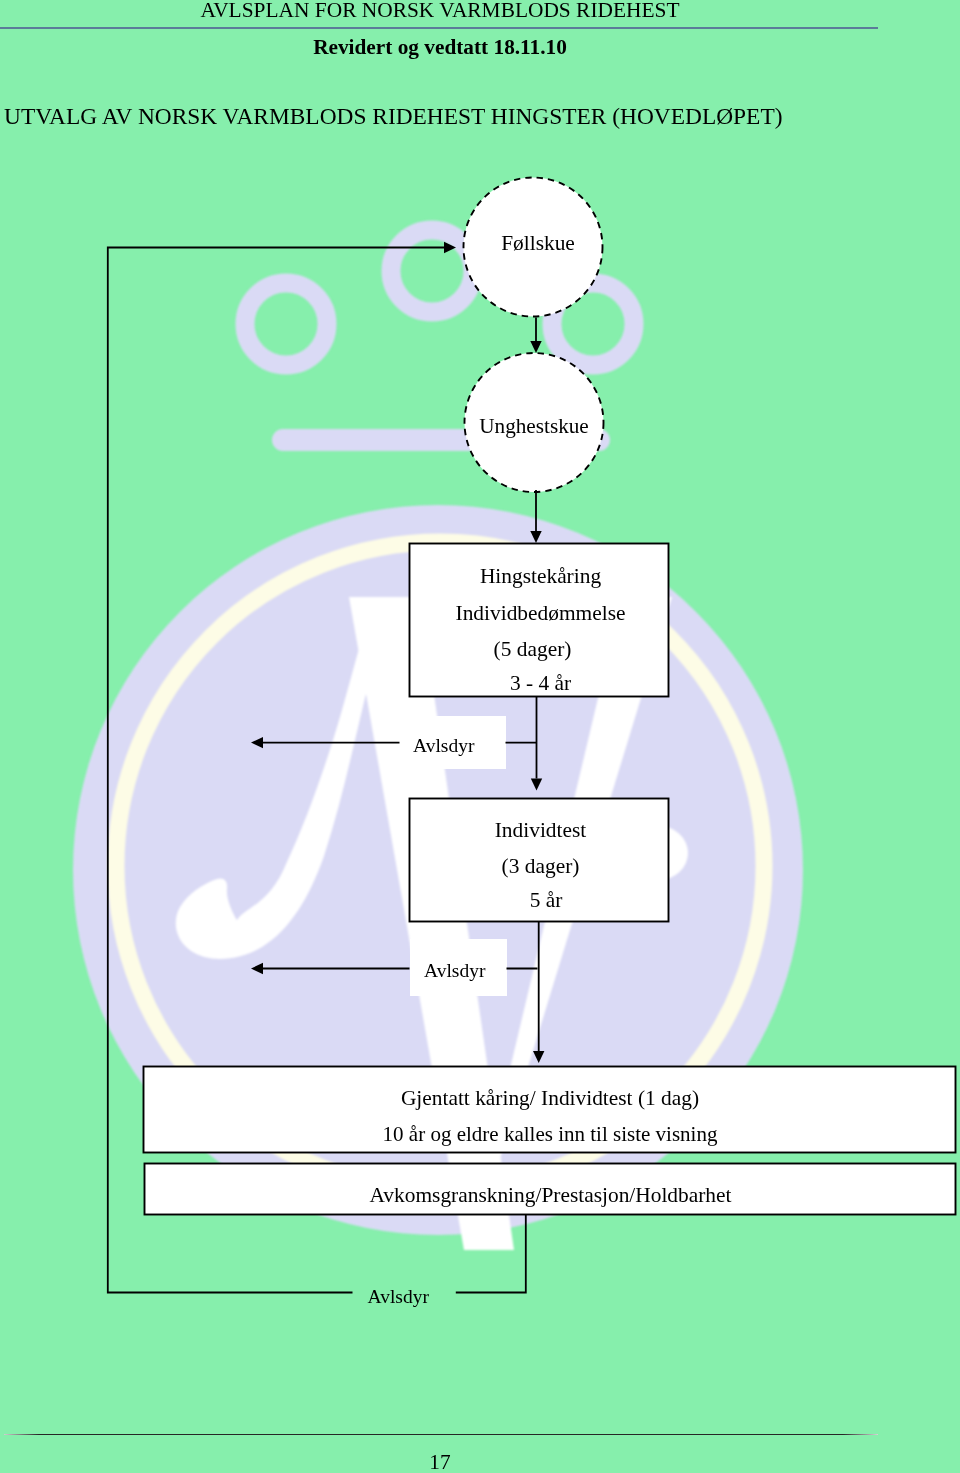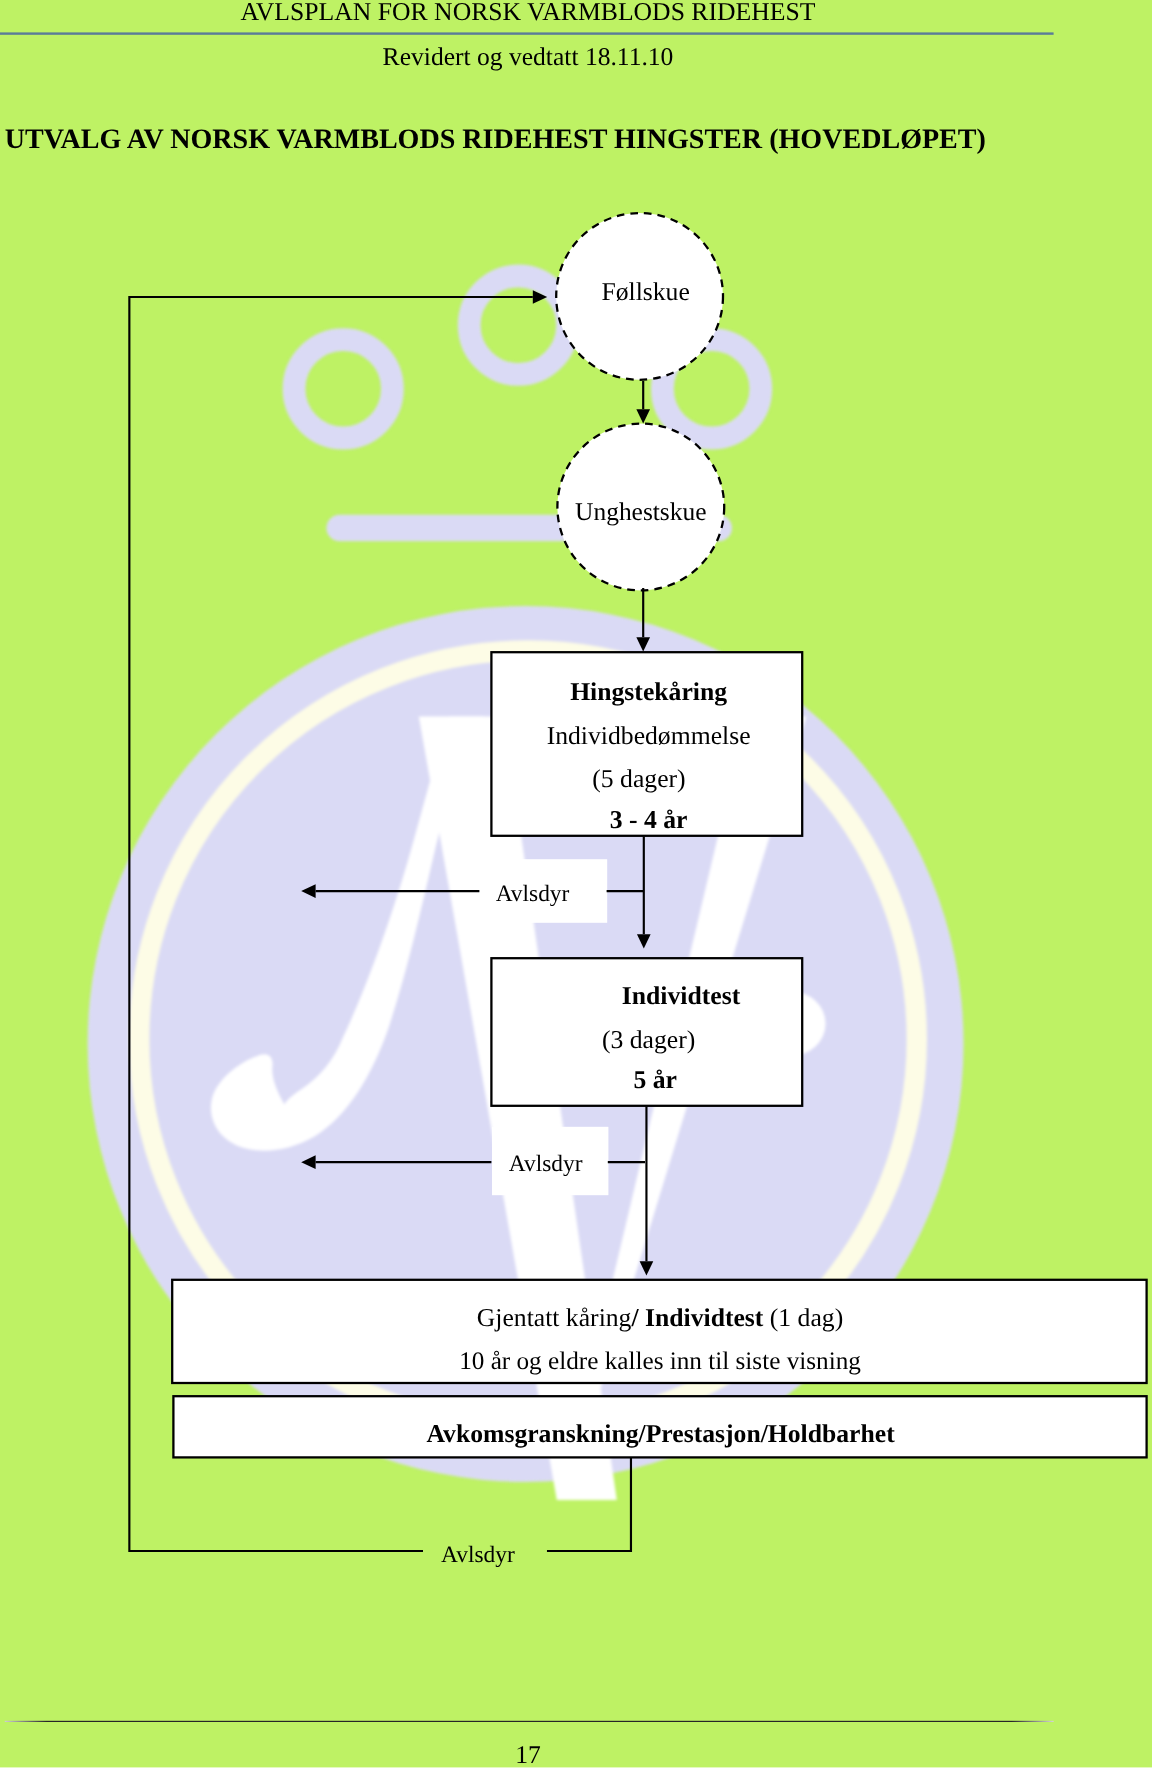--- a/index.html
+++ b/index.html
@@ -1,25 +1,25 @@
 <!DOCTYPE html>
 <html><head>
 <meta charset="utf-8">
 <title>Avlsplan for Norsk Varmblods Ridehest</title>
 <style>
   html,body{margin:0;padding:0;background:#ffffff;}
   body{width:960px;height:1473px;position:relative;overflow:hidden;
        font-family:"Liberation Serif",serif;color:#000;}
-  .page{position:absolute;left:0;top:0;width:960px;height:1473px;background:#bef264;}
+  .page{position:absolute;left:0;top:0;width:960px;height:1473px;background:#86efac;}
   .wm{position:absolute;left:0;top:0;width:960px;height:1473px;z-index:1;filter:blur(1.2px);}
   .chart{position:absolute;left:0;top:0;width:960px;height:1473px;z-index:3;}
   .txt{position:absolute;white-space:nowrap;line-height:1;z-index:4;
        transform:translateZ(0);-webkit-font-smoothing:antialiased;}
   .ctr{text-align:center;}
-  .b{font-weight:bold;}
+  .b{font-weight:normal;}
   .whitebox{position:absolute;background:#ffffff;z-index:2;}
   .rule{position:absolute;z-index:4;}
 </style>
 </head>
 <body>
 
 <div class="page">
 
   <svg class="wm" viewBox="0 0 960 1473" width="960" height="1473" aria-hidden="true">
     <g>
@@ -90,32 +90,32 @@
 
       <path d="M525.8 1215 L525.8 1292.5 L455.8 1292.5 M352.5 1292.5 L107.8 1292.5 L107.8 247.5 L444 247.5"></path>
       <path d="M444 241.8 L444 253.2 L456 247.5 Z" fill="#000" stroke="none"></path>
     </g>
   </svg>
 
   <div class="rule" style="left:0;top:27.0px;width:878px;height:1.5px;background:#5b7c99;"></div>
   <div class="rule" style="left:4px;top:1433.5px;width:874px;height:1.6px;background:linear-gradient(to right,#cfcfcf 0%,#262626 4%,#262626 96%,#d5d5d5 100%);"></div>
 
   <div class="txt ctr" style="left:0;top:-0.3px;width:880px;font-size:21.4px;">AVLSPLAN FOR NORSK VARMBLODS RIDEHEST</div>
-  <div class="txt ctr" style="left:0;top:36.7px;width:880px;font-size:21.3px;">Revidert og vedtatt 18.11.10</div>
+  <div class="txt ctr" style="left:0;top:36.7px;width:880px;font-size:21.3px;font-weight:bold;">Revidert og vedtatt 18.11.10</div>
   <div class="txt b" style="left:4px;top:104.6px;font-size:23.4px;">UTVALG AV NORSK VARMBLODS RIDEHEST HINGSTER (HOVEDLØPET)</div>
 
   <div class="txt ctr" style="left:468px;top:233.0px;width:140px;font-size:21.4px;">Føllskue</div>
   <div class="txt ctr" style="left:464px;top:416.0px;width:140px;font-size:21.2px;">Unghestskue</div>
 
   <div class="txt ctr b" style="left:411px;top:565.8px;width:259px;font-size:21.4px;">Hingstekåring</div>
   <div class="txt ctr" style="left:411px;top:602.9px;width:259px;font-size:21.4px;text-align:center;">Individbedømmelse</div>
   <div class="txt ctr" style="left:411px;top:638.6px;width:243px;font-size:21.4px;">(5 dager)</div>
   <div class="txt ctr b" style="left:411px;top:672.5px;width:259px;font-size:21.4px;">3 - 4 år</div>
 
-  <div class="txt ctr b" style="left:411px;top:820.0px;width:259px;font-size:21.4px;margin-left:27px;">Individtest</div>
+  <div class="txt ctr b" style="left:411px;top:820.0px;width:259px;font-size:21.4px;">Individtest</div>
   <div class="txt ctr" style="left:411px;top:856.3px;width:259px;font-size:21.4px;">(3 dager)</div>
   <div class="txt ctr b" style="left:411px;top:890.0px;width:270px;font-size:21.4px;">5 år</div>
 
   <div class="txt ctr" style="left:144px;top:1087.9px;width:812px;font-size:21.4px;"><span>Gjentatt kåring</span><span class="b">/ Individtest</span><span> (1 dag)</span></div>
   <div class="txt ctr" style="left:144px;top:1124.1px;width:812px;font-size:21px;">10 år og eldre kalles inn til siste visning</div>
   <div class="txt ctr b" style="left:145px;top:1184.6px;width:811px;font-size:21.4px;">Avkomsgranskning/Prestasjon/Holdbarhet</div>
 
   <div class="txt ctr" style="left:413px;top:735.5px;width:61.5px;font-size:19.5px;">Avlsdyr</div>
   <div class="txt ctr" style="left:424px;top:960.9px;width:61.5px;font-size:19.5px;">Avlsdyr</div>
   <div class="txt ctr" style="left:367.5px;top:1287.4px;width:61.5px;font-size:19.5px;">Avlsdyr</div>

